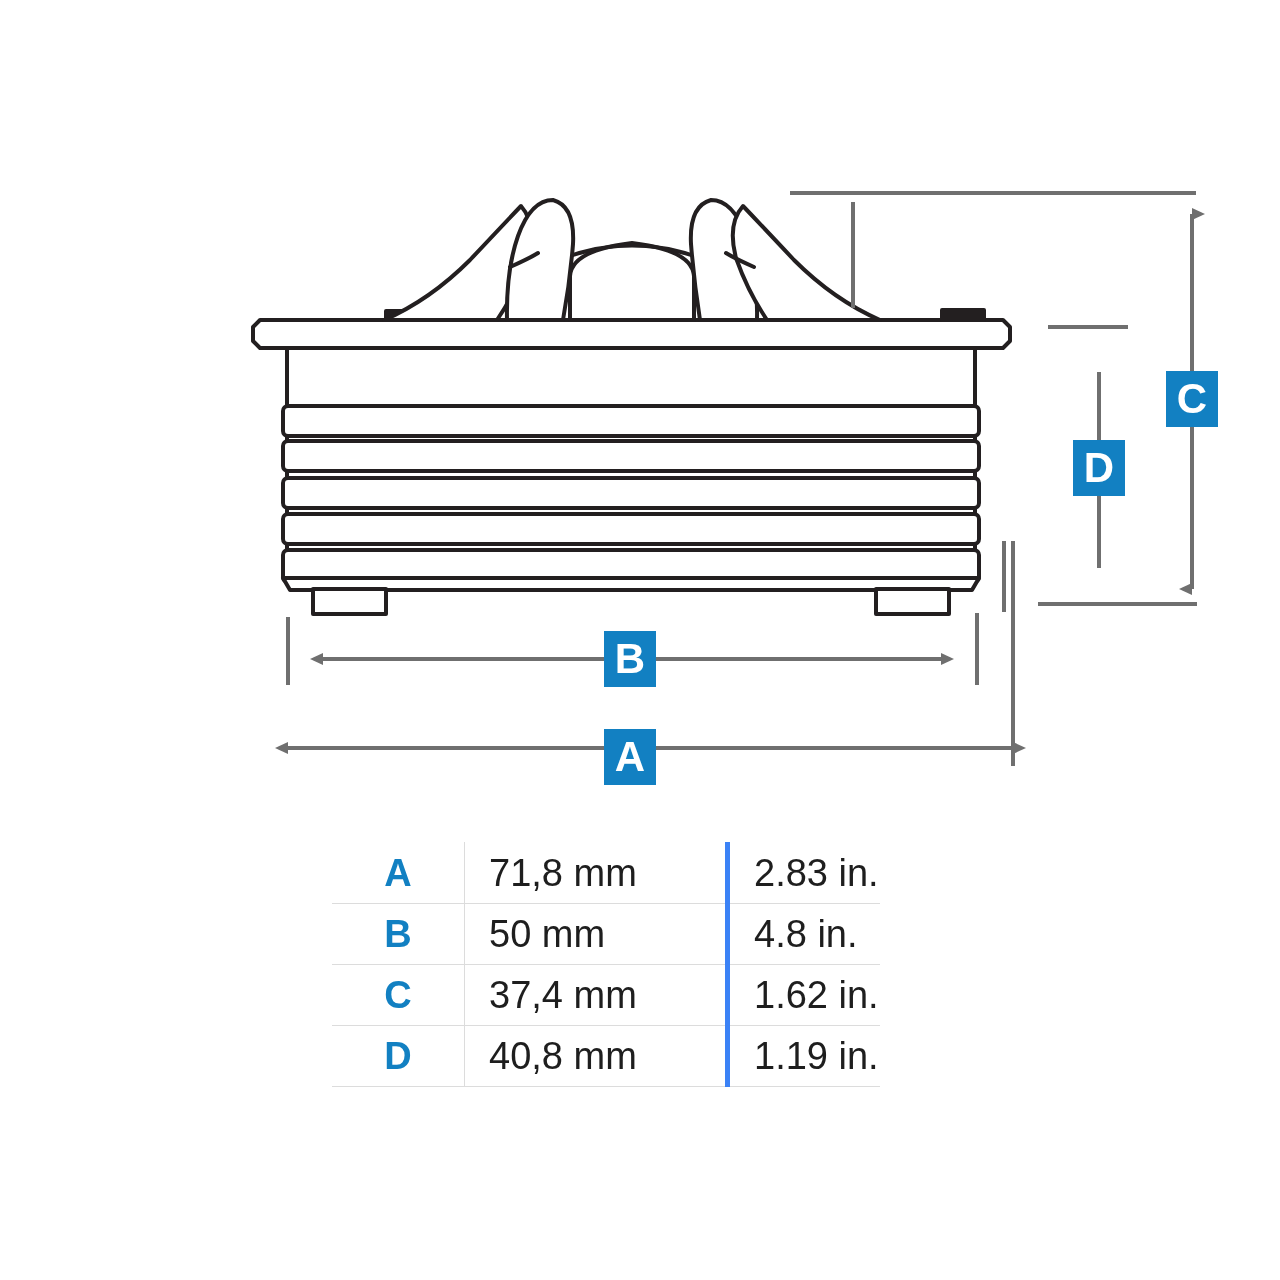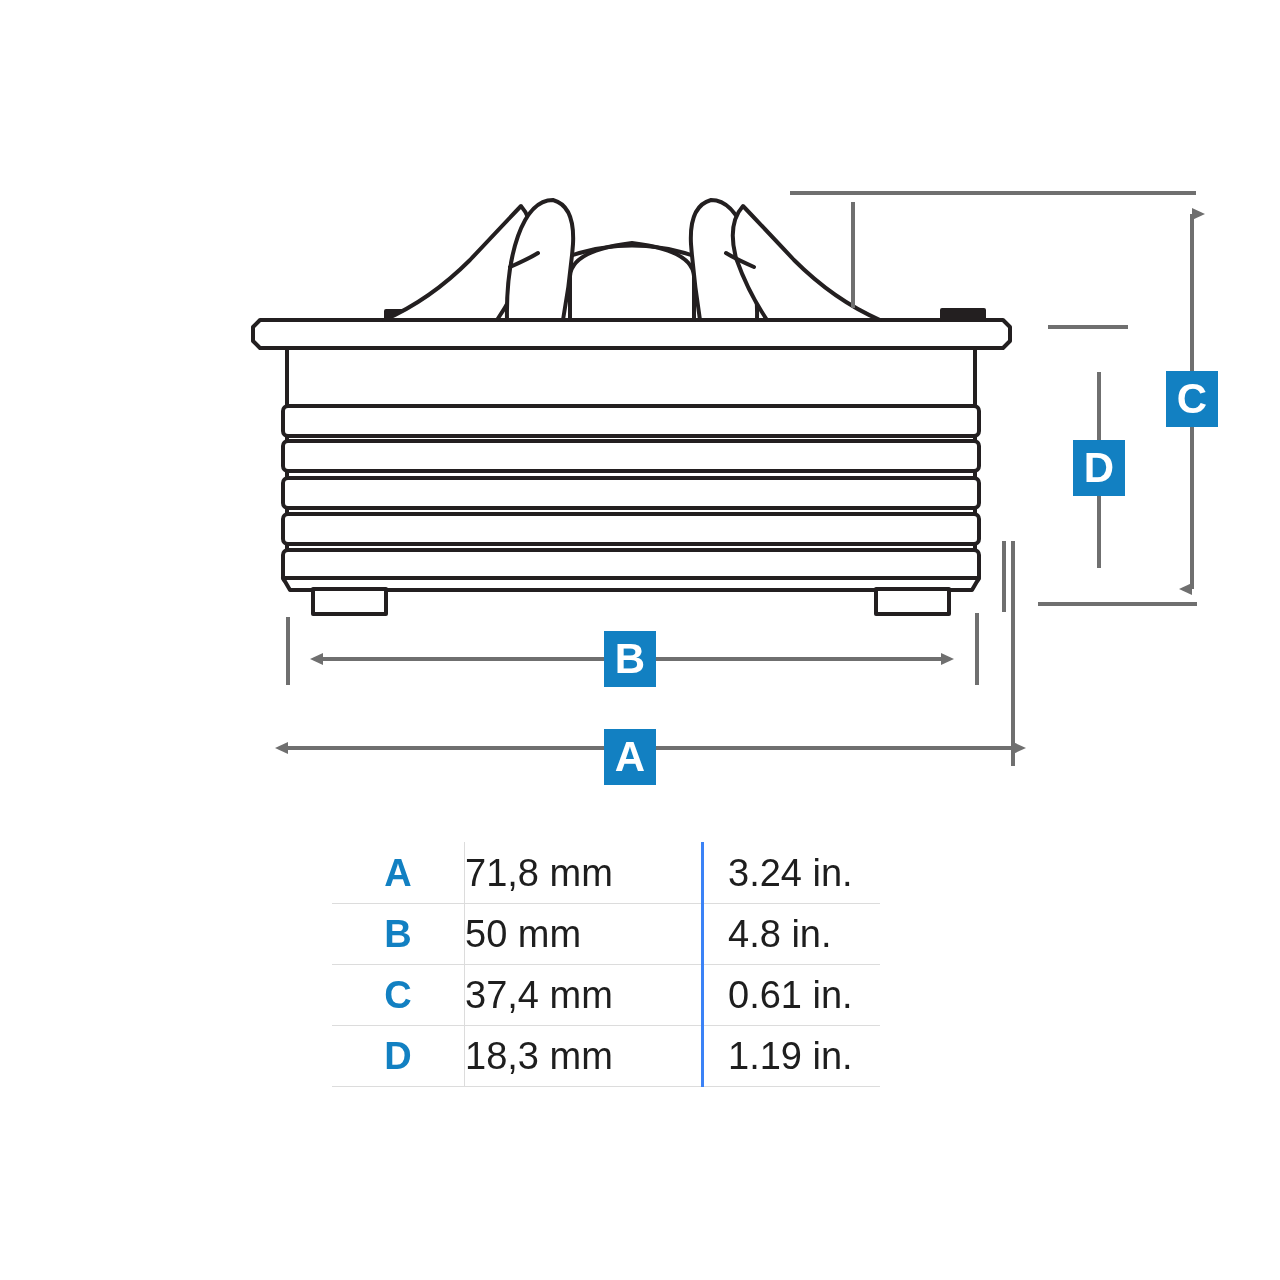--- a/index.html
+++ b/index.html
@@ -72,21 +72,22 @@
   #dim-table td.col-letter {
     width: 132px;
     text-align: center;
     color: #1280C2;
     font-weight: bold;
     font-size: 38px;
     border-right: 1px solid #dcdcdc;
   }
   #dim-table td.col-mm {
     width: 236px;
-    border-right: 3px solid #3b82f6;
+    padding-left: 24px;
+    border-right: 5px solid #3b82f6;
   }
   #dim-table td.col-in {
     padding-left: 24px;
   }
 </style>
 </head>
 <body>
 
 <div id="sheet">
 
@@ -176,33 +177,33 @@
   <div class="dim-badge" id="badge-A">A</div>
   <div class="dim-badge" id="badge-B">B</div>
   <div class="dim-badge" id="badge-C">C</div>
   <div class="dim-badge" id="badge-D">D</div>
 
   <table id="dim-table">
     <tbody>
       <tr>
         <td class="col-letter">A</td>
         <td class="col-mm">71,8 mm</td>
-        <td class="col-in">3.24 in.</td>
+        <td class="col-in">2.83 in.</td>
       </tr>
       <tr>
         <td class="col-letter">B</td>
         <td class="col-mm">50 mm</td>
         <td class="col-in">4.8 in.</td>
       </tr>
       <tr>
         <td class="col-letter">C</td>
         <td class="col-mm">37,4 mm</td>
-        <td class="col-in">0.61 in.</td>
+        <td class="col-in">1.62 in.</td>
       </tr>
       <tr>
         <td class="col-letter">D</td>
-        <td class="col-mm">18,3 mm</td>
+        <td class="col-mm">40,8 mm</td>
         <td class="col-in">1.19 in.</td>
       </tr>
     </tbody>
   </table>
 
 </div>
 
 </body></html>

